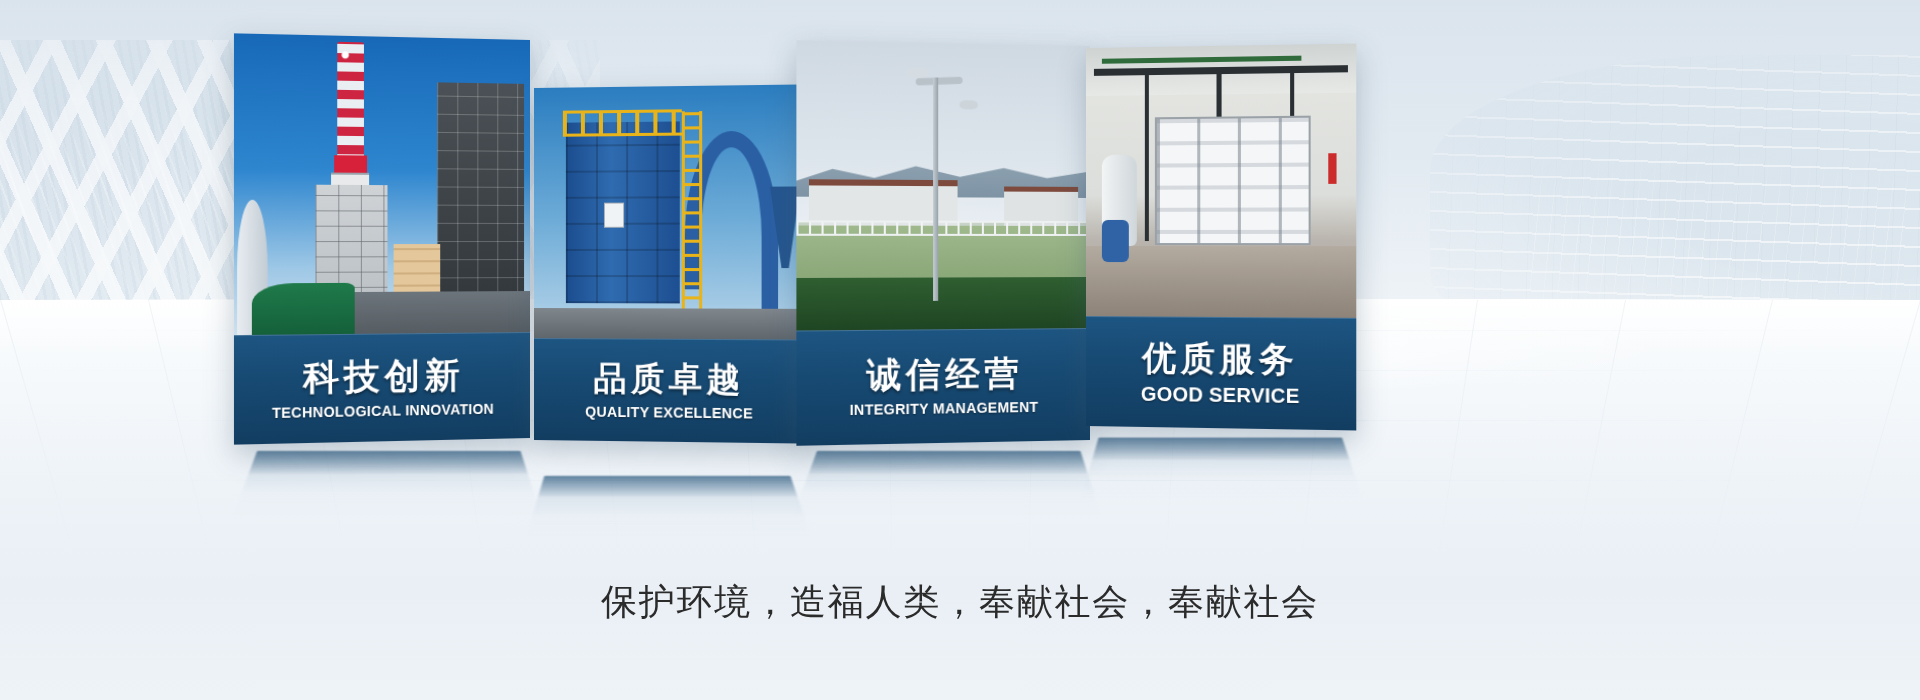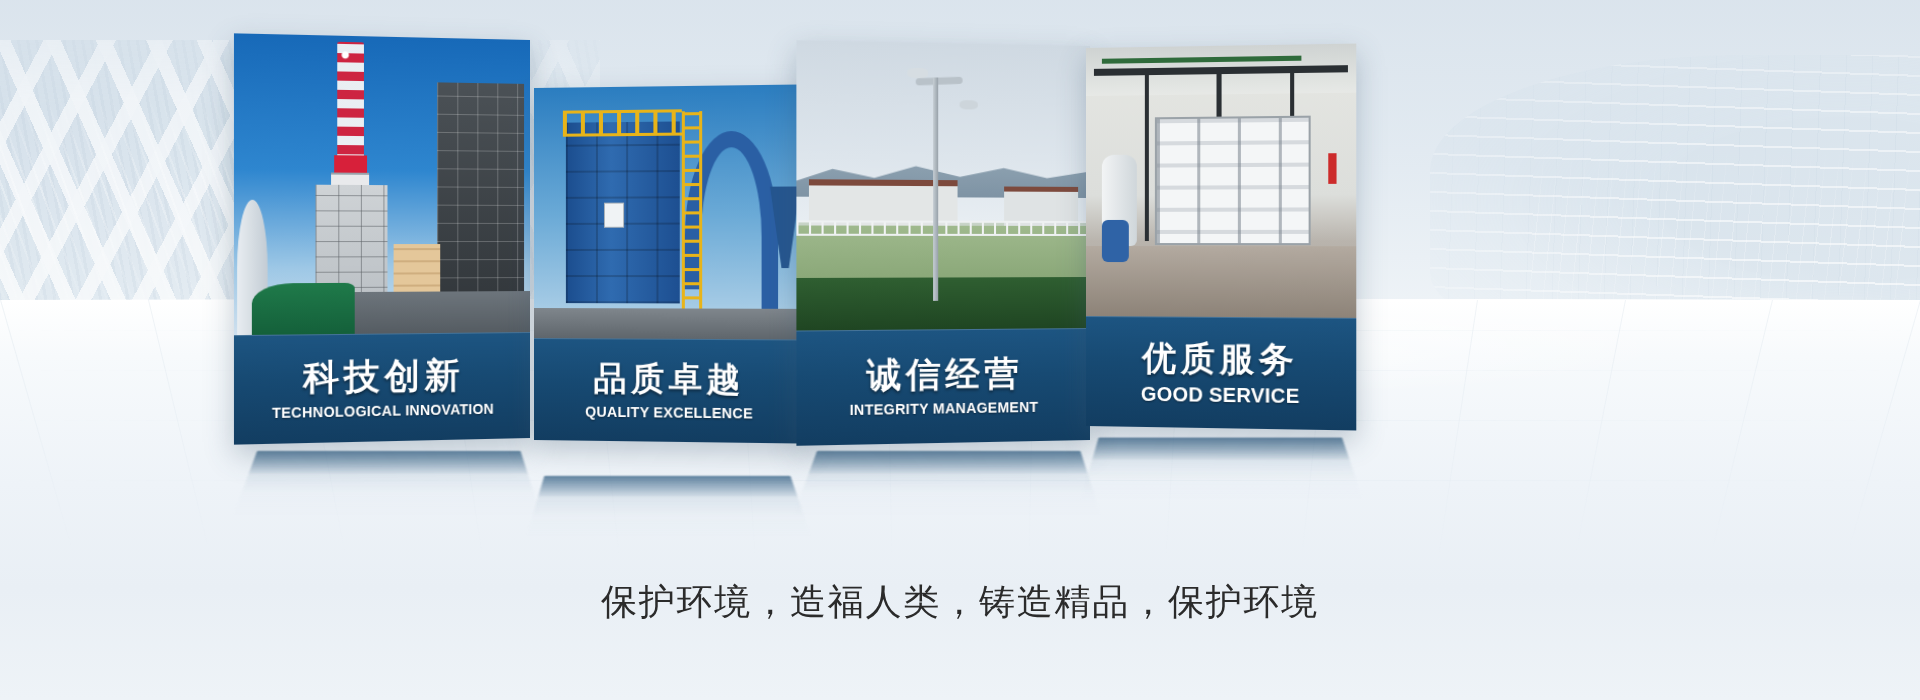--- a/index.html
+++ b/index.html
@@ -370,15 +370,15 @@
         </div>
         <div class="caption" style="height:110px;">
           <div class="cap-cn" style="font-size:34px;margin-bottom:8px;">优质服务</div>
           <div class="cap-en" style="font-size:21px;letter-spacing:.01em;transform:scaleX(.95);">GOOD SERVICE</div>
         </div>
       </div>
     </div>
 
   </div>
 
-  <div class="tagline" style="top:578px;font-size:36px;letter-spacing:.05em;">保护环境，造福人类，铸造精品，保护环境</div>
+  <div class="tagline" style="top:578px;font-size:36px;letter-spacing:.05em;">保护环境，造福人类，奉献社会，奉献社会</div>
 
 </div>
 
 </body></html>

